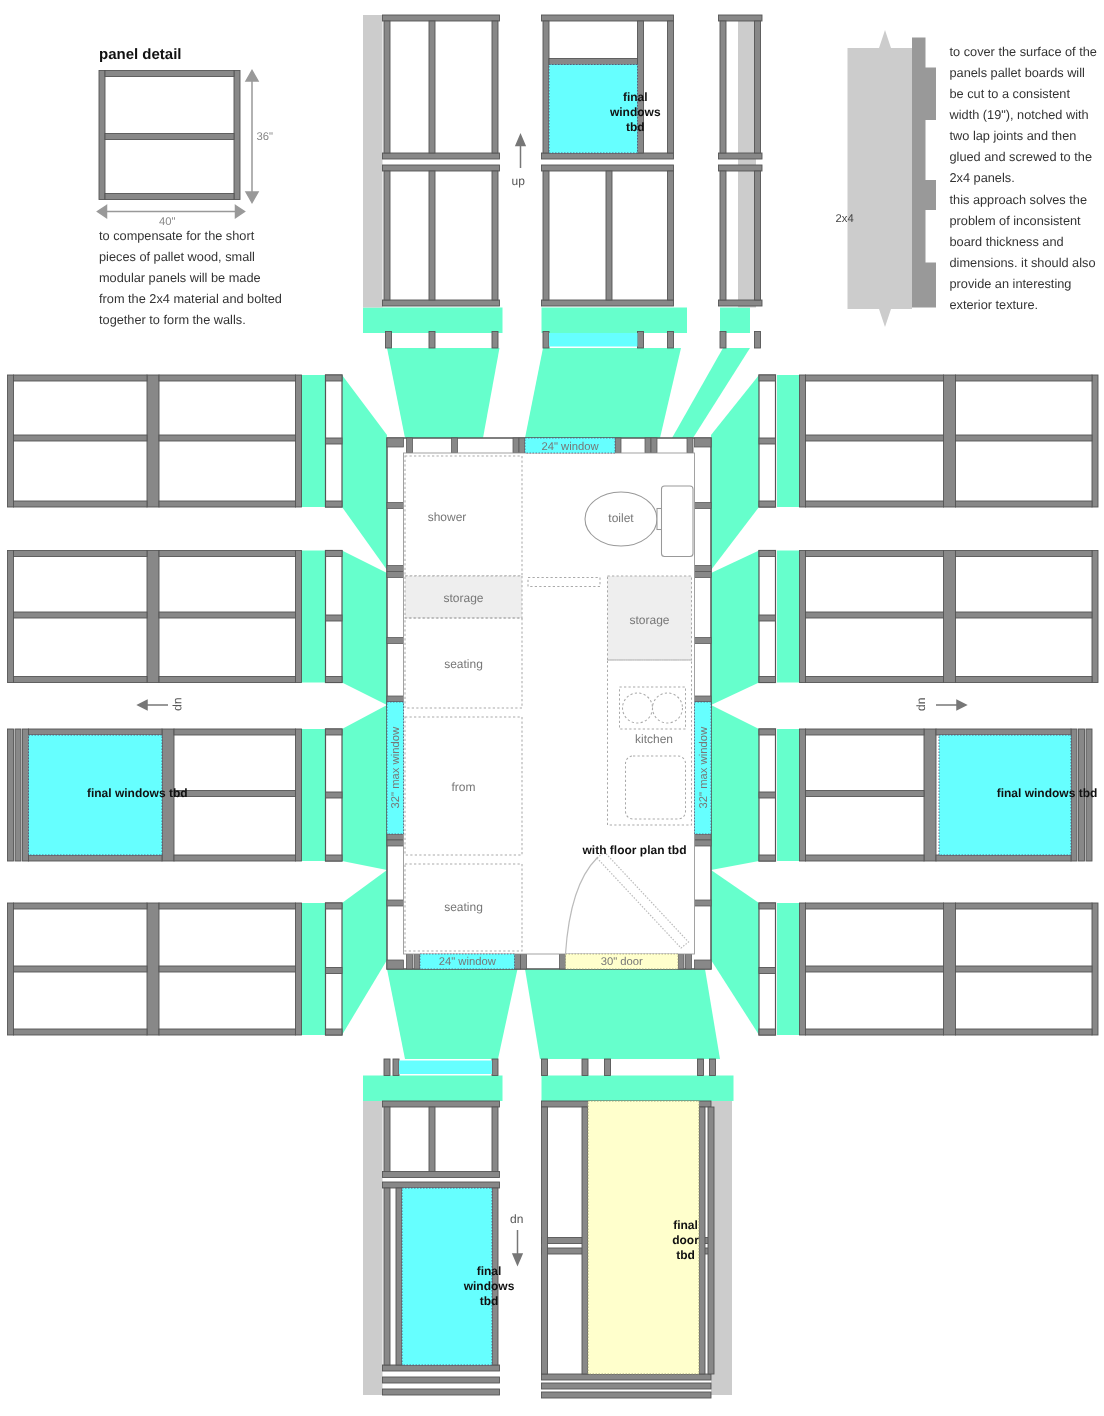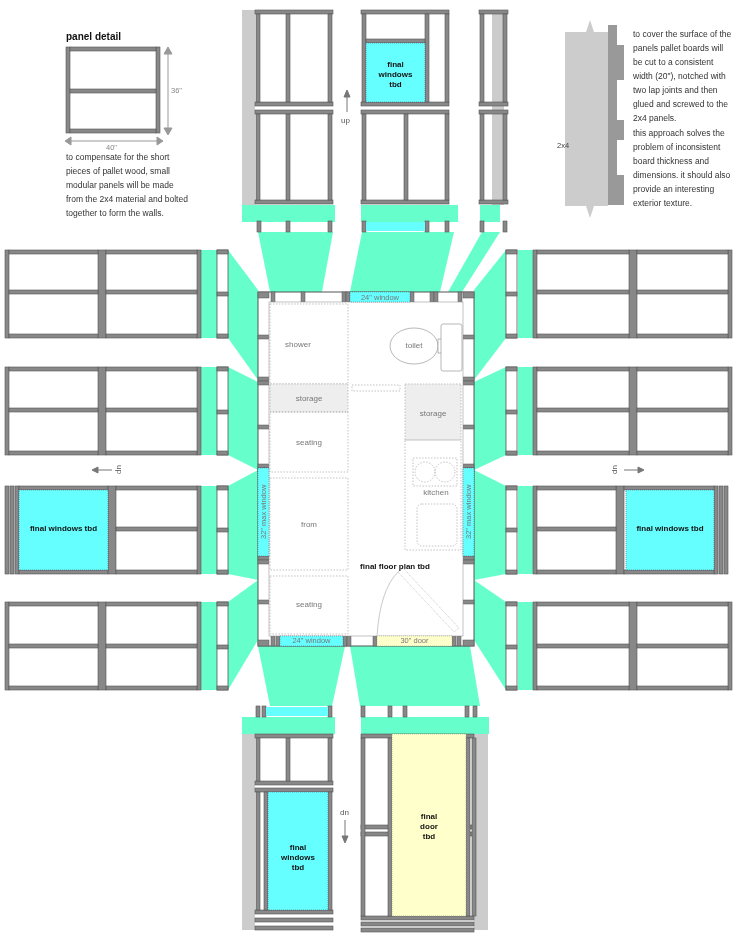--- a/index.html
+++ b/index.html
@@ -2,21 +2,21 @@
 <html><head>
 <meta charset="utf-8">
 <style>
   html,body{margin:0;padding:0;background:#ffffff;}
   body{width:736px;height:944px;position:relative;overflow:hidden;font-family:"Liberation Sans",sans-serif;}
   svg{position:absolute;left:0;top:0;}
   .txt{position:absolute;font-family:"Liberation Sans",sans-serif;color:#333;}
   .note{font-size:8.5px;line-height:14px;color:#333;}
   .title{font-size:10px;font-weight:bold;color:#111;}
   .lbl{font-size:8px;color:#777;text-align:center;}
-  .bold{font-size:8px;font-weight:bold;color:#111;text-align:center;line-height:10px;}
+  .bold{font-size:8px;font-weight:bold;color:#111;text-align:center;line-height:10px;padding-left:28px;}
   .dim{font-size:7.5px;color:#888;}
   .arrow-lbl{font-size:8px;color:#555;}
   .vert{writing-mode:vertical-rl;transform:rotate(180deg);}
 </style>
 </head>
 <body>
 
 <svg width="736" height="944" viewBox="0 0 736 944">
   <defs>
     <pattern id="none" width="1" height="1"></pattern>
@@ -400,21 +400,21 @@
     <polygon points="342,836 345,843 348,836"></polygon>
   </g>
 </svg>
 
 <div class="txt title" style="left:66px;top:31px;">panel detail</div>
 <div class="txt dim" style="left:171px;top:86px;">36"</div>
 <div class="txt dim" style="left:106px;top:143px;">40"</div>
 <div class="txt note" style="left:66px;top:150px;width:125px;">to compensate for the short pieces of pallet wood, small modular panels will be made from the 2x4 material and bolted together to form the walls.</div>
 
 <div class="txt dim" style="left:557px;top:124px;color:#444;margin-top:17px;">2x4</div>
-<div class="txt note" style="left:633px;top:27px;width:100px;">to cover the surface of the panels pallet boards will be cut to a consistent width (20"), notched with two lap joints and then glued and screwed to the 2x4 panels.</div>
+<div class="txt note" style="left:633px;top:27px;width:100px;">to cover the surface of the panels pallet boards will be cut to a consistent width (19"), notched with two lap joints and then glued and screwed to the 2x4 panels.</div>
 <div class="txt note" style="left:633px;top:126px;width:100px;">this approach solves the problem of inconsistent board thickness and dimensions. it should also provide an interesting exterior texture.</div>
 
 <div class="txt bold" style="left:366px;top:60px;width:59px;white-space:pre-line;">final
 windows
 tbd</div>
 <div class="txt bold" style="left:19px;top:524px;width:89px;">final windows tbd</div>
 <div class="txt bold" style="left:626px;top:524px;width:88px;">final windows tbd</div>
 <div class="txt bold" style="left:268px;top:843px;width:60px;white-space:pre-line;">final
 windows
 tbd</div>
@@ -428,19 +428,19 @@
 <div class="txt arrow-lbl" style="left:340px;top:808px;">dn</div>
 
 <div class="txt lbl" style="left:259px;top:340px;width:78px;">shower</div>
 <div class="txt lbl" style="left:394px;top:341px;width:40px;">toilet</div>
 <div class="txt lbl" style="left:270px;top:394px;width:78px;">storage</div>
 <div class="txt lbl" style="left:405px;top:409px;width:56px;">storage</div>
 <div class="txt lbl" style="left:270px;top:438px;width:78px;">seating</div>
 <div class="txt lbl" style="left:270px;top:520px;width:78px;">from</div>
 <div class="txt lbl" style="left:405px;top:488px;width:62px;">kitchen</div>
 <div class="txt lbl" style="left:270px;top:600px;width:78px;">seating</div>
-<div class="txt bold" style="left:350px;top:562px;width:90px;">final floor plan tbd</div>
+<div class="txt bold" style="left:350px;top:562px;width:90px;">with floor plan tbd</div>
 
 <div class="txt lbl" style="left:350px;top:293px;width:60px;font-size:7.5px;">24" window</div>
 <div class="txt lbl" style="left:280px;top:636px;width:63px;font-size:7.5px;">24" window</div>
 <div class="txt lbl" style="left:377px;top:636px;width:75px;font-size:7.5px;">30" door</div>
 <div class="txt lbl vert" style="left:259px;top:470px;height:84px;font-size:7.5px;">32" max window</div>
 <div class="txt lbl vert" style="left:464px;top:470px;height:84px;font-size:7.5px;">32" max window</div>
 
 </body></html>

